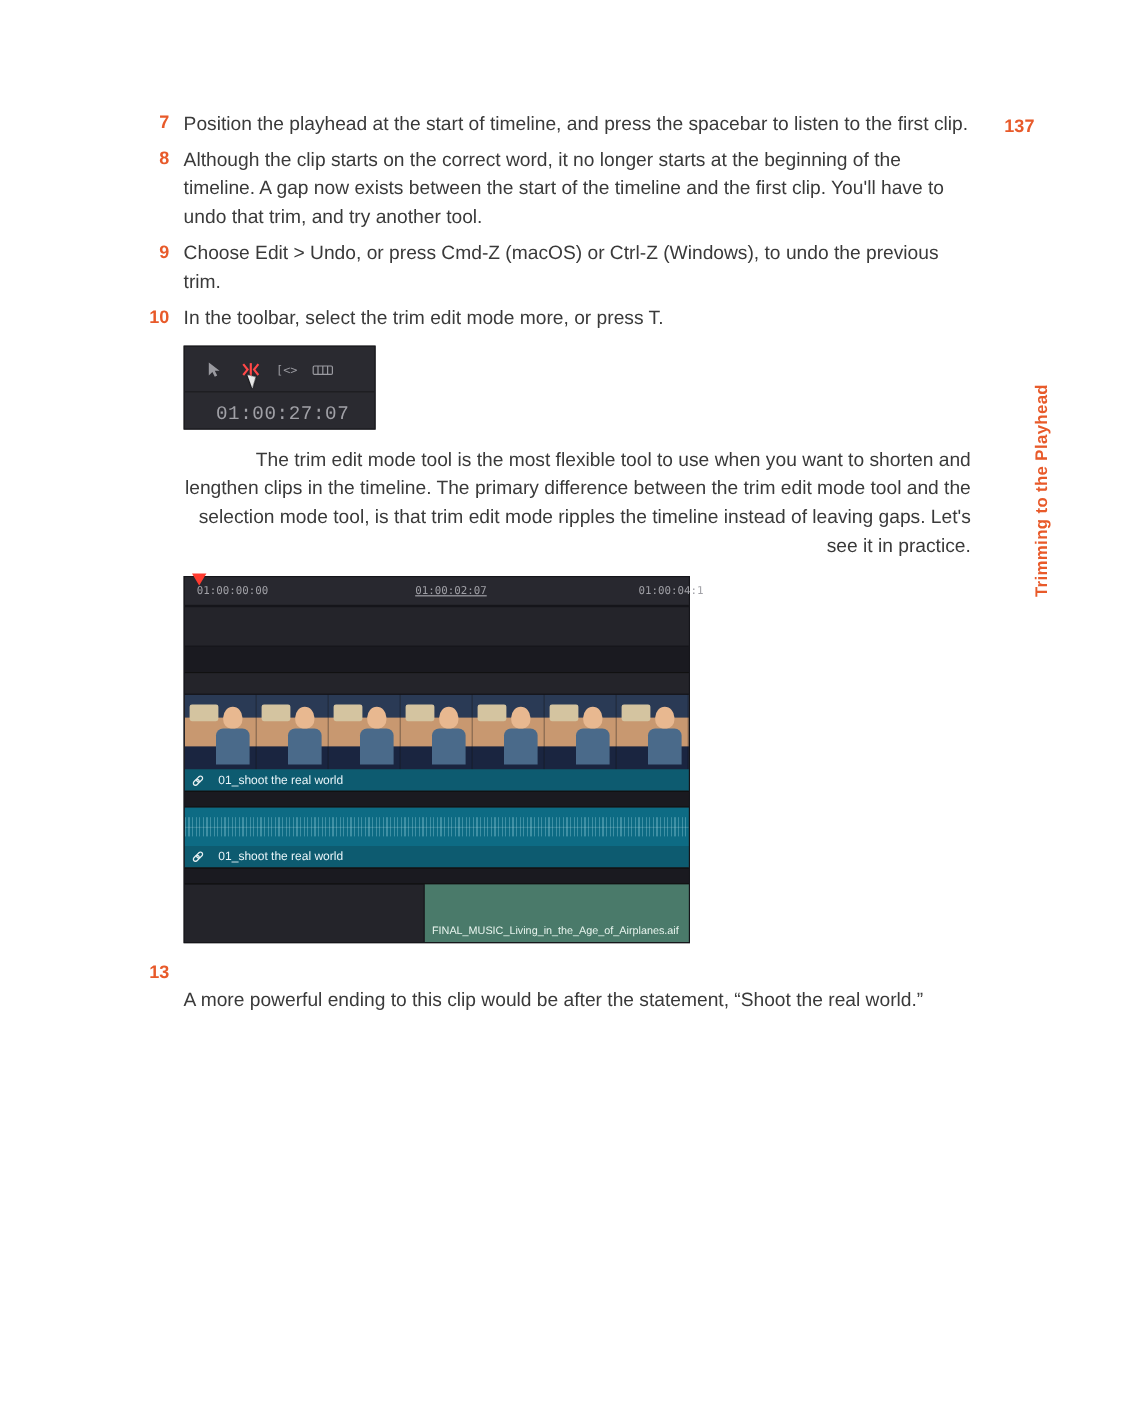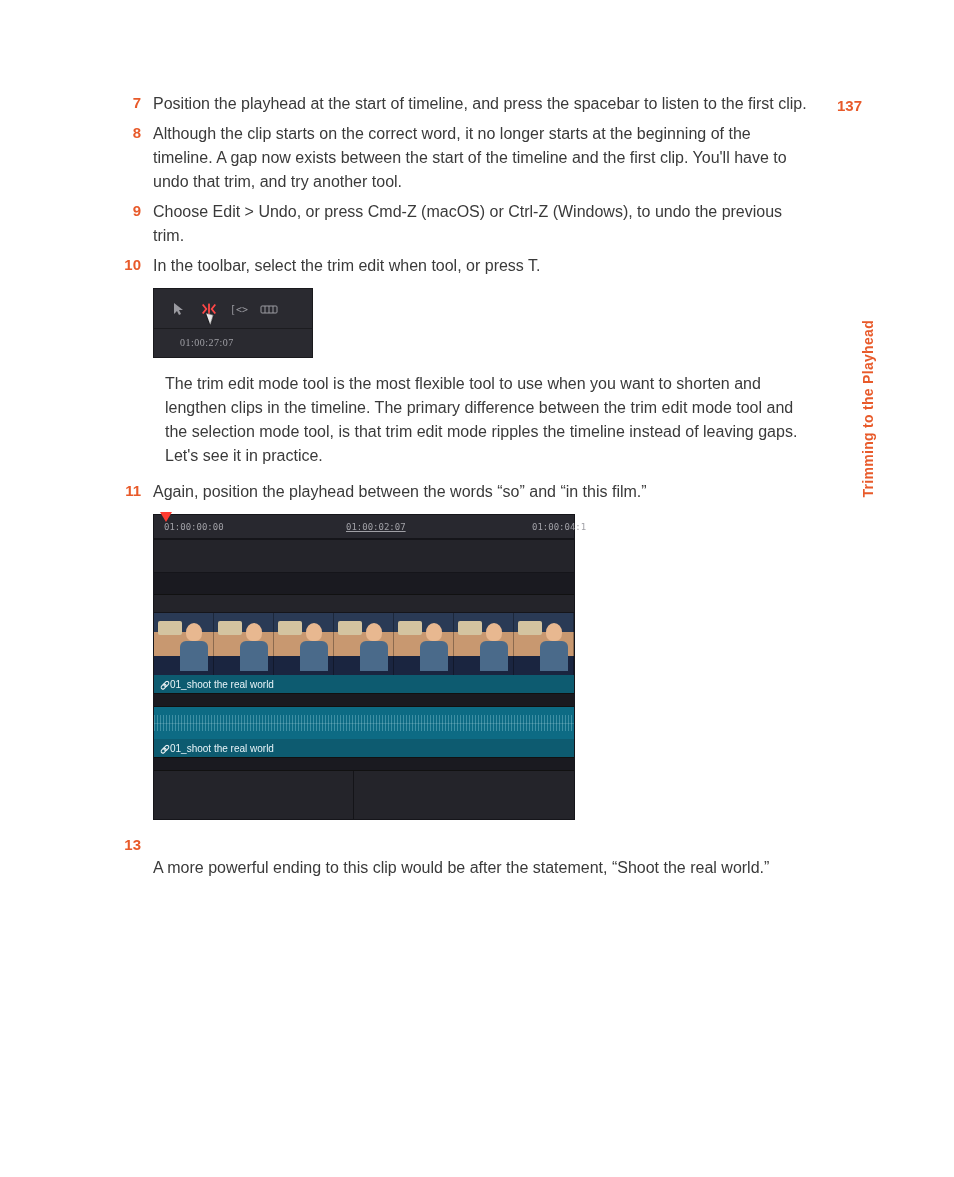--- a/index.html
+++ b/index.html
@@ -54,23 +54,24 @@
   }
   .step-body {
     flex: 1;
   }
   .indent-block {
     margin-left: 34px;
     margin-top: 10px;
     margin-bottom: 14px;
   }
   .para-explain {
-    margin-left: 46px;
+    margin-left: 34px;
     margin-top: 12px;
     margin-bottom: 12px;
+    text-align: right;
   }
 
   
   .toolbar-shot {
     width: 160px;
     height: 70px;
     background: #2a2a30;
     border: 1px solid #1a1a1d;
     display: flex;
     flex-direction: column;
@@ -89,24 +90,24 @@
     position: absolute;
     left: 8px; top: 12px;
     width: 0; height: 0;
     border-left: 6px solid #e8e8e8;
     border-top: 4px solid transparent;
     border-bottom: 8px solid transparent;
     transform: rotate(-20deg);
     filter: drop-shadow(0 0 1px #000);
   }
   .toolbar-time {
-    font-size: 10px;
+    font-size: 16px;
     color: #a0a0a6;
     padding: 6px 0 0 26px;
-    font-family: Liberation Serif, serif;
+    font-family: Liberation Mono, monospace;
     letter-spacing: 0.5px;
   }
 
   
   .timeline-shot {
     width: 422px;
     background: #1e1e24;
     border: 1px solid #15151a;
     font-size: 0;
   }
@@ -188,21 +189,21 @@
     border-radius: 6px 6px 0 0;
   }
   .tl-clip-label {
     height: 18px;
     background: #0d5b70;
     color: #e8f4f8;
     font-size: 10px;
     padding: 2px 6px;
     display: flex;
     align-items: center;
-    gap: 0;
+    gap: 12px;
   }
   .tl-clip-label2 { background: #0d5b70; }
   .tl-audio-wave {
     height: 32px;
     background: #0d6b84;
     position: relative;
     overflow: hidden;
   }
   .wave-center {
     position: absolute; left:0; right:0; top: 50%; height: 1px; background: rgba(255,255,255,0.15);
@@ -260,21 +261,21 @@
     <div class="step-body">Although the clip starts on the correct word, it no longer starts at the beginning of the timeline. A gap now exists between the start of the timeline and the first clip. You'll have to undo that trim, and try another tool.</div>
   </div>
 
   <div class="step">
     <div class="step-num">9</div>
     <div class="step-body">Choose Edit &gt; Undo, or press Cmd-Z (macOS) or Ctrl-Z (Windows), to undo the previous trim.</div>
   </div>
 
   <div class="step">
     <div class="step-num">10</div>
-    <div class="step-body">In the toolbar, select the trim edit when tool, or press T.</div>
+    <div class="step-body">In the toolbar, select the trim edit mode more, or press T.</div>
   </div>
 
   <div class="indent-block">
     <div class="toolbar-shot">
       <div class="toolbar-row">
         <span class="tb-icon">
           <svg width="12" height="14" viewBox="0 0 12 14">
               <path d="M1 1 L1 12 L4 9 L6 13 L8 12 L6 8 L10 8 Z" fill="#9a9aa0"></path>
             </svg>
         </span>
@@ -299,24 +300,20 @@
               <line x1="13" y1="3" x2="13" y2="10" stroke="#9a9aa0"></line>
             </svg>
         </span>
       </div>
       <div class="toolbar-time">01:00:27:07</div>
     </div>
   </div>
 
   <div class="para-explain">The trim edit mode tool is the most flexible tool to use when you want to shorten and lengthen clips in the timeline. The primary difference between the trim edit mode tool and the selection mode tool, is that trim edit mode ripples the timeline instead of leaving gaps. Let's see it in practice.</div>
 
-  <div class="step">
-    <div class="step-num">11</div>
-    <div class="step-body">Again, position the playhead between the words “so” and “in this film.”</div>
-  </div>
 
 
   <div class="indent-block">
     <div class="timeline-shot">
       <div class="tl-ruler">
         <div class="tl-playhead"></div>
         <span class="tl-tick t1">01:00:00:00</span>
         <span class="tl-tick t2">01:00:02:07</span>
         <span class="tl-tick t3">01:00:04:1</span>
       </div>
@@ -356,20 +353,23 @@
         <div class="wave-center"></div>
         <div class="wave-bars"></div>
       </div>
       <div class="tl-clip-label tl-clip-label2">
         <span class="link-ico"></span>
         <span>01_shoot the real world</span>
       </div>
       <div class="tl-short-row"></div>
       <div class="tl-music">
         <div class="tl-music-empty"></div>
+        <div class="tl-music-clip">
+          <div class="tl-music-label">FINAL_MUSIC_Living_in_the_Age_of_Airplanes.aif</div>
+        </div>
       </div>
     </div>
   </div>
 
 
   <div class="step">
     <div class="step-num">13</div>
     <div class="step-body">
       <div style="margin-top:22px;">A more powerful ending to this clip would be after the statement, “Shoot the real world.”</div>
     </div>

